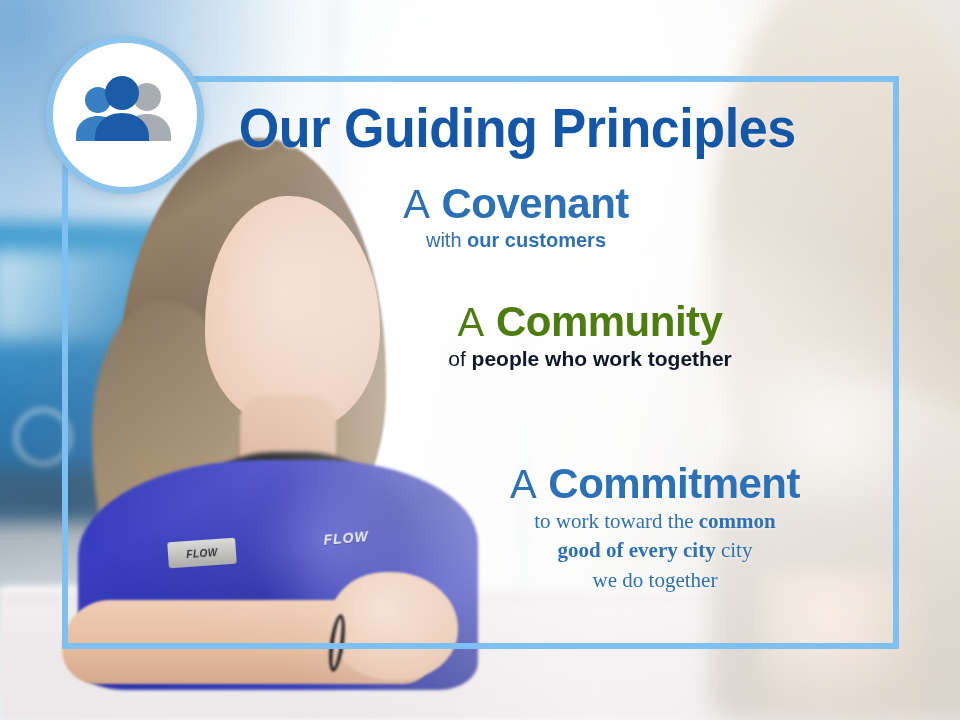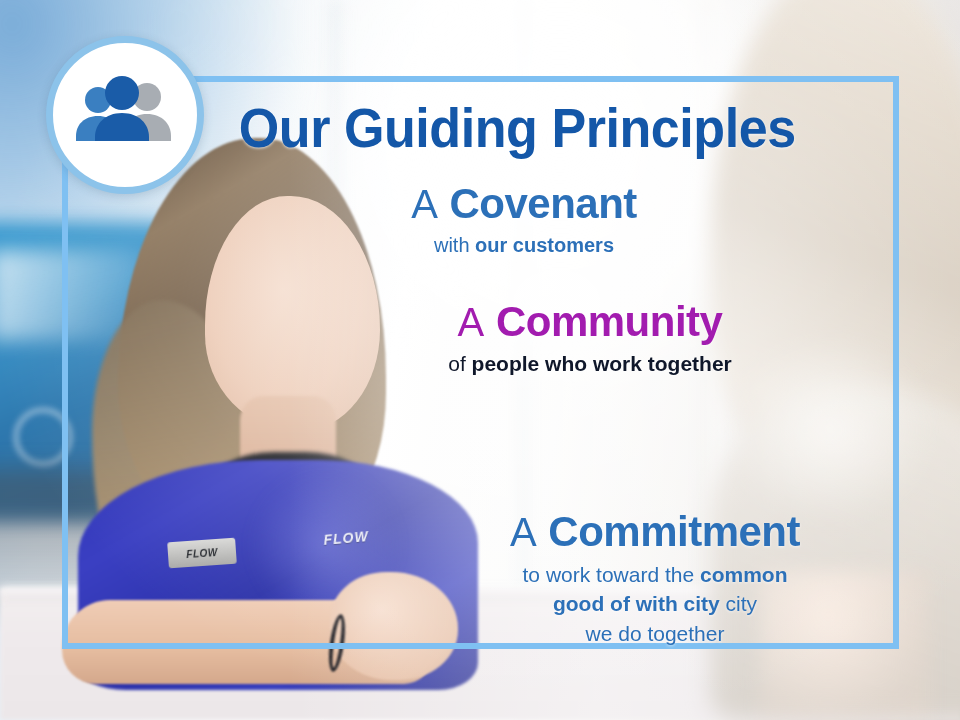--- a/index.html
+++ b/index.html
@@ -234,30 +234,29 @@
     color:#2c70b8;
     white-space:nowrap;
     text-shadow:0 1px 3px rgba(255,255,255,.65);
   }
   .p-head .art{ font-weight:300; font-size:40px; }
   .p-head .word{ font-weight:bold; letter-spacing:-.5px; }
   .p-sub{
     font-size:21px; line-height:1.32;
     color:#2c70b8;
     font-weight:400;
-    margin-top:5px;
     text-shadow:0 1px 3px rgba(255,255,255,.65);
   }
   .p-sub b{ font-weight:bold; }
 
-  .p1{ left:344px; top:182px; width:360px; text-align:center; }
+  .p1{ left:336px; top:182px; width:360px; text-align:center; }
   .p2{ left:380px; top:300px; width:420px; text-align:center; }
   .p3{ left:440px; top:462px; width:430px; text-align:center; }
   .p1 .p-sub{ font-size:20px; }
-  .p3 .p-sub{ line-height:1.42; }
+  .p3 .p-sub{ line-height:1.42;font-family:Liberation Serif, serif; }
 </style>
 </head>
 <body>
 
 <div class="stage">
 
   <div class="photo">
     <div class="bg-base"></div>
     <div class="mullion m1"></div>
     <div class="mullion m2"></div>
@@ -323,29 +322,29 @@
 
     <div class="principle p1">
       <div class="p-head" style="color: rgb(44, 112, 184);">
         <span class="art">A</span>
         <span class="word">Covenant</span>
       </div>
       <div class="p-sub" style="color: rgb(44, 112, 184);"><span>with </span><b>our customers</b></div>
     </div>
 
     <div class="principle p2">
-      <div class="p-head" style="color: #a21caf;">
+      <div class="p-head" style="color: #4d7c0f;">
         <span class="art">A</span>
         <span class="word">Community</span>
       </div>
       <div class="p-sub" style="color: #0f172a;"><span>of </span><b>people who work together</b><br></div>
     </div>
 
     <div class="principle p3">
-      <div class="p-head" style="color: rgb(44, 112, 184); margin-top: 48px;">
+      <div class="p-head" style="color: rgb(44, 112, 184);">
         <span class="art">A</span>
         <span class="word">Commitment</span>
       </div>
-      <div class="p-sub" style="color: rgb(44, 112, 184);"><span>to work toward the </span><b>common</b><br><b>good of with city</b><span> city</span><br><span>we do together</span></div>
+      <div class="p-sub" style="color: rgb(44, 112, 184);"><span>to work toward the </span><b>common</b><br><b>good of every city</b><span> city</span><br><span>we do together</span></div>
     </div>
 
   </div>
 </div>
 
 </body></html>

